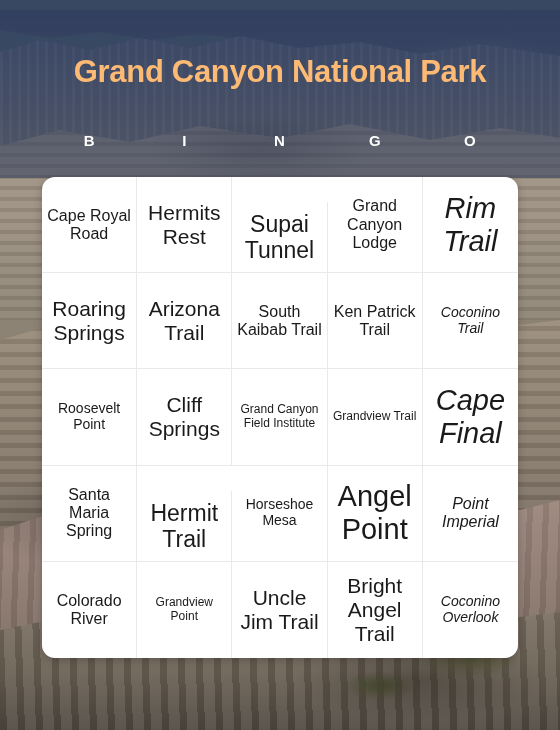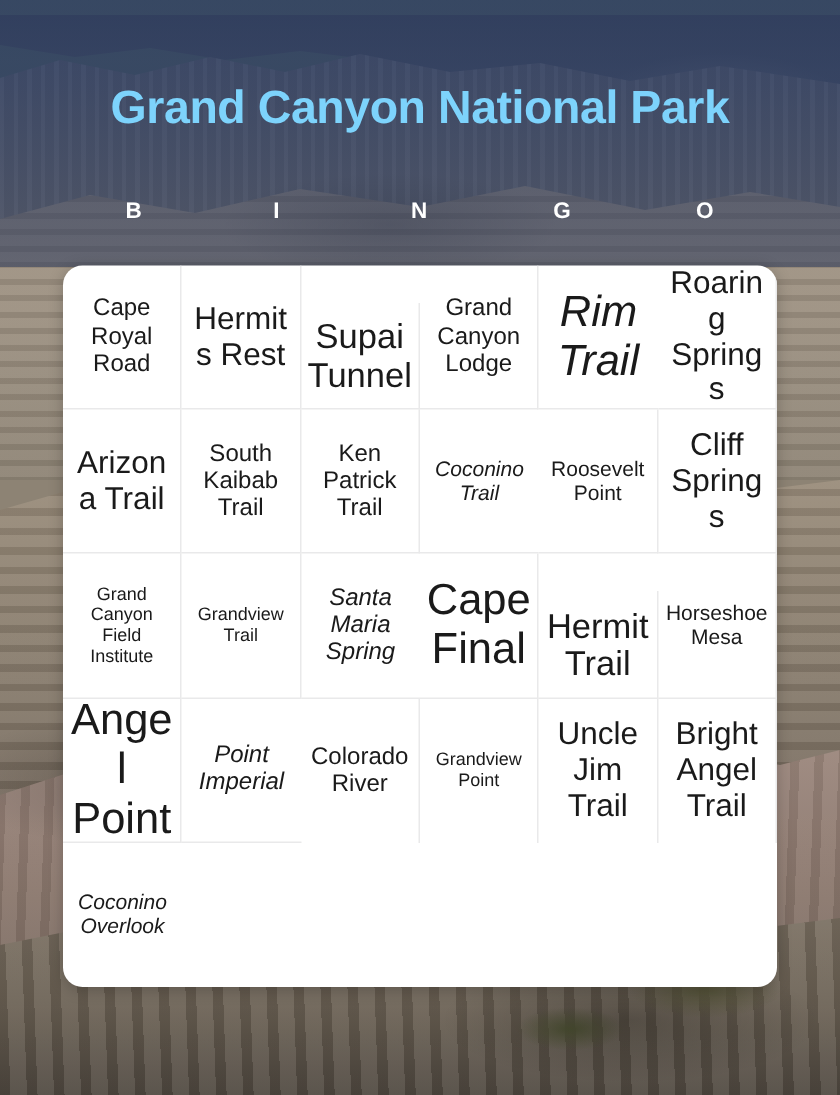--- a/index.html
+++ b/index.html
@@ -131,21 +131,21 @@
     width: 560px;
     height: 178px;
     overflow: hidden;
   }
   .title {
     position: absolute;
     left: 30px; top: 52px;
     width: 500px;
     margin: 0;
     text-align: center;
-    color: #7dd3fc;
+    color: #fdba74;
     font-size: 31px;
     line-height: 40px;
     font-weight: bold;
     letter-spacing: -0.3px;
     overflow: hidden;
     max-height: 66px;
   }
   .bingo-row {
     position: absolute;
     left: 42px; top: 132px;
@@ -168,21 +168,21 @@
     top: 177px;
     width: 476px;
     height: 481px;
     background: #ffffff;
     border-radius: 13px;
     overflow: hidden;
     box-shadow: 0 2px 10px rgba(0,0,0,0.22);
   }
   .grid {
     display: grid;
-    grid-template-columns: repeat(6, 1fr);
+    grid-template-columns: repeat(5, 1fr);
     grid-template-rows: repeat(5, 1fr);
     width: 100%;
     height: 100%;
   }
   .cell {
     display: flex;
     align-items: center;
     justify-content: center;
     text-align: center;
     padding: 2px 4px;
@@ -245,23 +245,23 @@
       <div class="cell fs-l">Roaring Springs</div>
       <div class="cell fs-l">Arizona Trail</div>
       <div class="cell fs-m">South Kaibab Trail</div>
       <div class="cell fs-m">Ken Patrick Trail</div>
       <div class="cell fs-s">Coconino Trail</div>
 
       <div class="cell fs-s">Roosevelt Point</div>
       <div class="cell fs-l">Cliff Springs</div>
       <div class="cell fs-xs">Grand Canyon Field Institute</div>
       <div class="cell fs-xs">Grandview Trail</div>
+      <div class="cell fs-xxl">Cape Final</div>
+
       <div class="cell fs-m">Santa Maria Spring</div>
-
-      <div class="cell fs-xxl">Cape Final</div>
       <div class="cell fs-xl">Hermit Trail</div>
       <div class="cell fs-s">Horseshoe Mesa</div>
       <div class="cell fs-xxl">Angel Point</div>
       <div class="cell fs-m">Point Imperial</div>
 
       <div class="cell fs-m">Colorado River</div>
       <div class="cell fs-xs">Grandview Point</div>
       <div class="cell fs-l">Uncle Jim Trail</div>
       <div class="cell fs-l">Bright Angel Trail</div>
       <div class="cell fs-s">Coconino Overlook</div>

